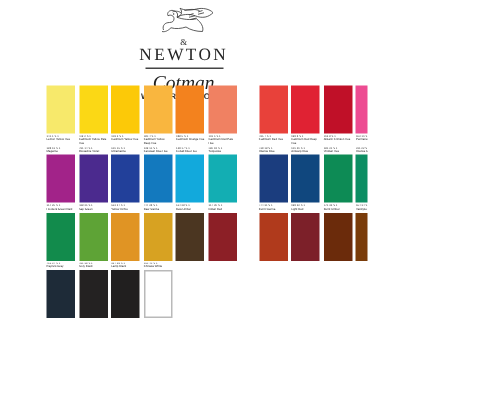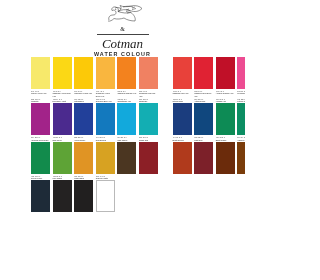--- a/index.html
+++ b/index.html
@@ -135,20 +135,21 @@
       <path d="M48 30 C42 32 34 33 28 31"></path>
       <path d="M28 31 C24 35 20 37 16 36"></path>
       <path d="M30 10 C34 8 40 9 42 12"></path>
       <path d="M46 8 C52 6 60 6 66 8"></path>
       <path d="M52 14 L58 12 M52 17 L60 15 M54 20 L62 18"></path>
       <path d="M64 10 L70 8 M64 13 L72 11"></path>
     </g>
     <circle cx="31.5" cy="12.5" r="1" fill="#3a3a3a"></circle>
   </svg>
   <div class="brand-amp">&amp;</div>
+  <div class="brand-newton">NEWTON</div>
   <div class="rule"></div>
   <div class="cotman">Cotman</div>
   <div class="watercolour">WATER COLOUR</div>
 </div>
 
 <div class="chart" id="chart">
     <div class="row row-1">
       <div class="group group-left">
         <div class="cell">
           <div class="swatch" style="background: rgb(247, 233, 107);"></div>

